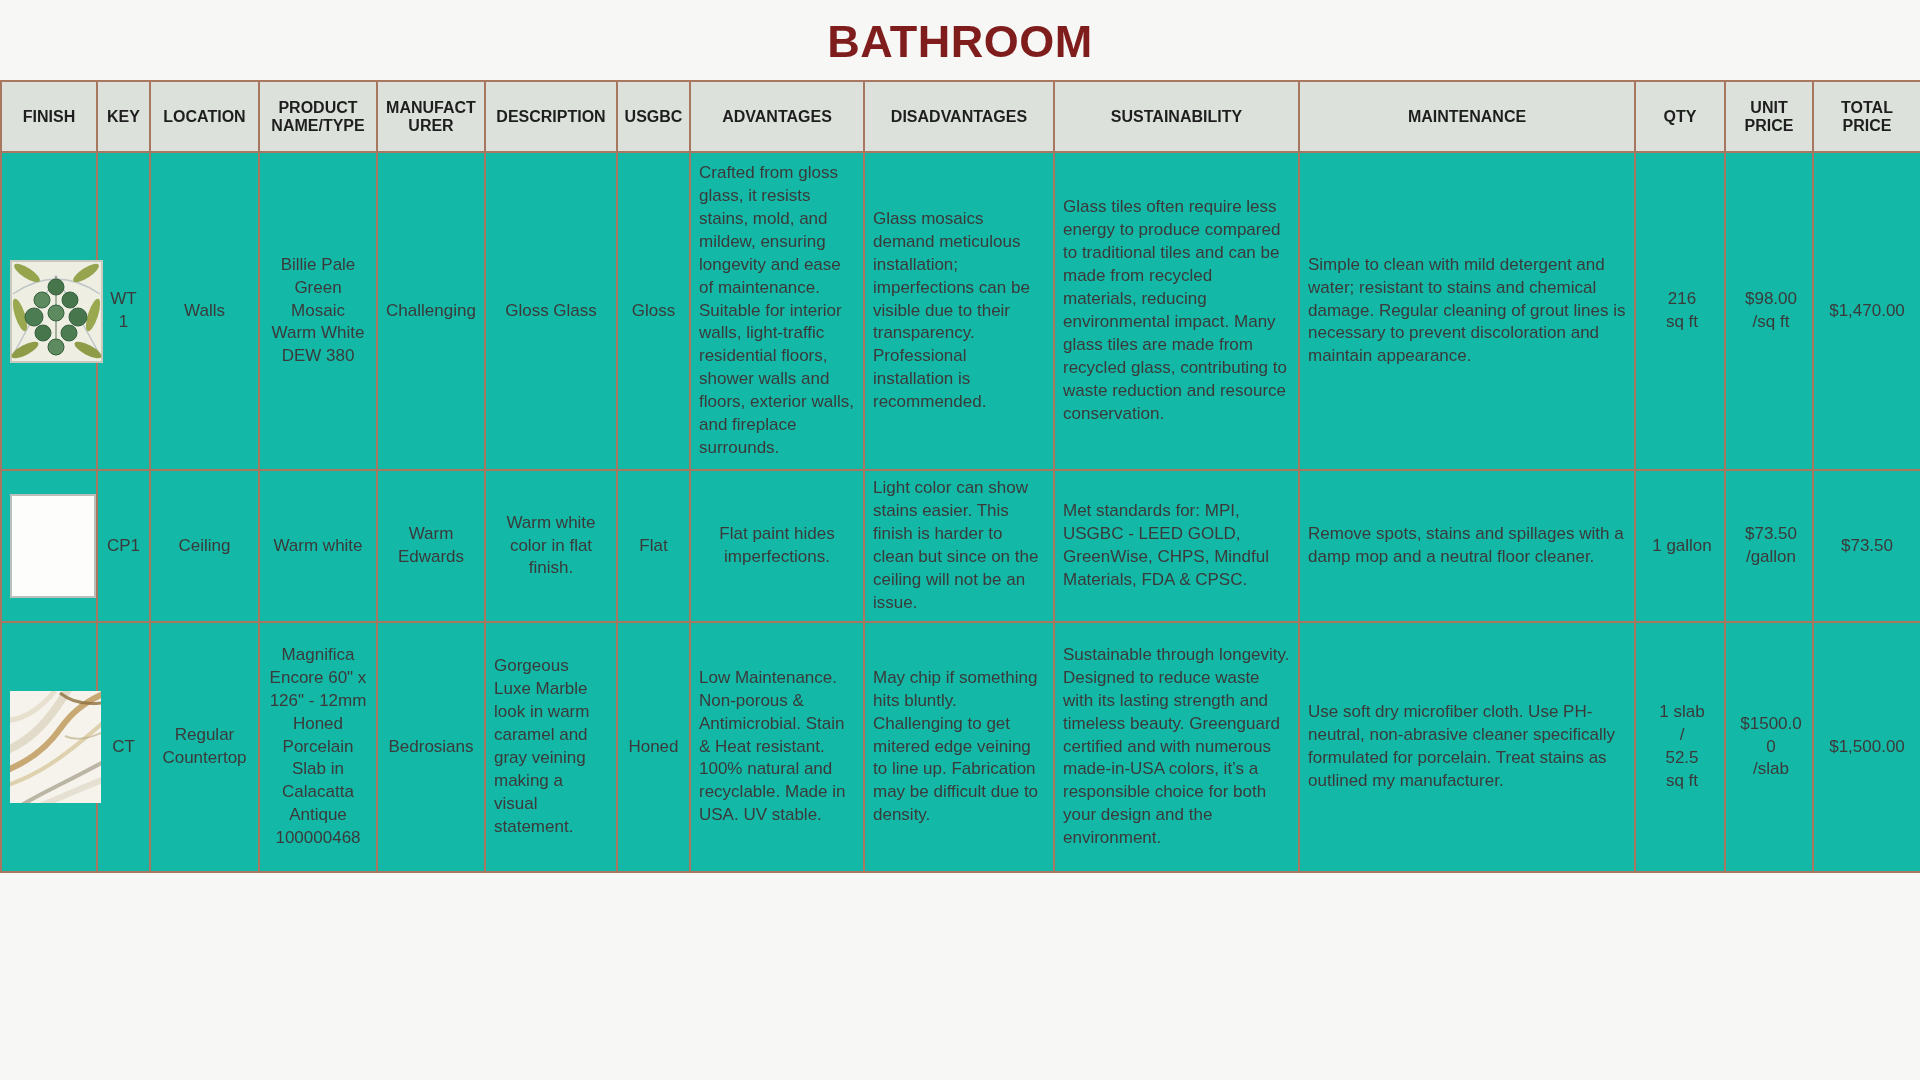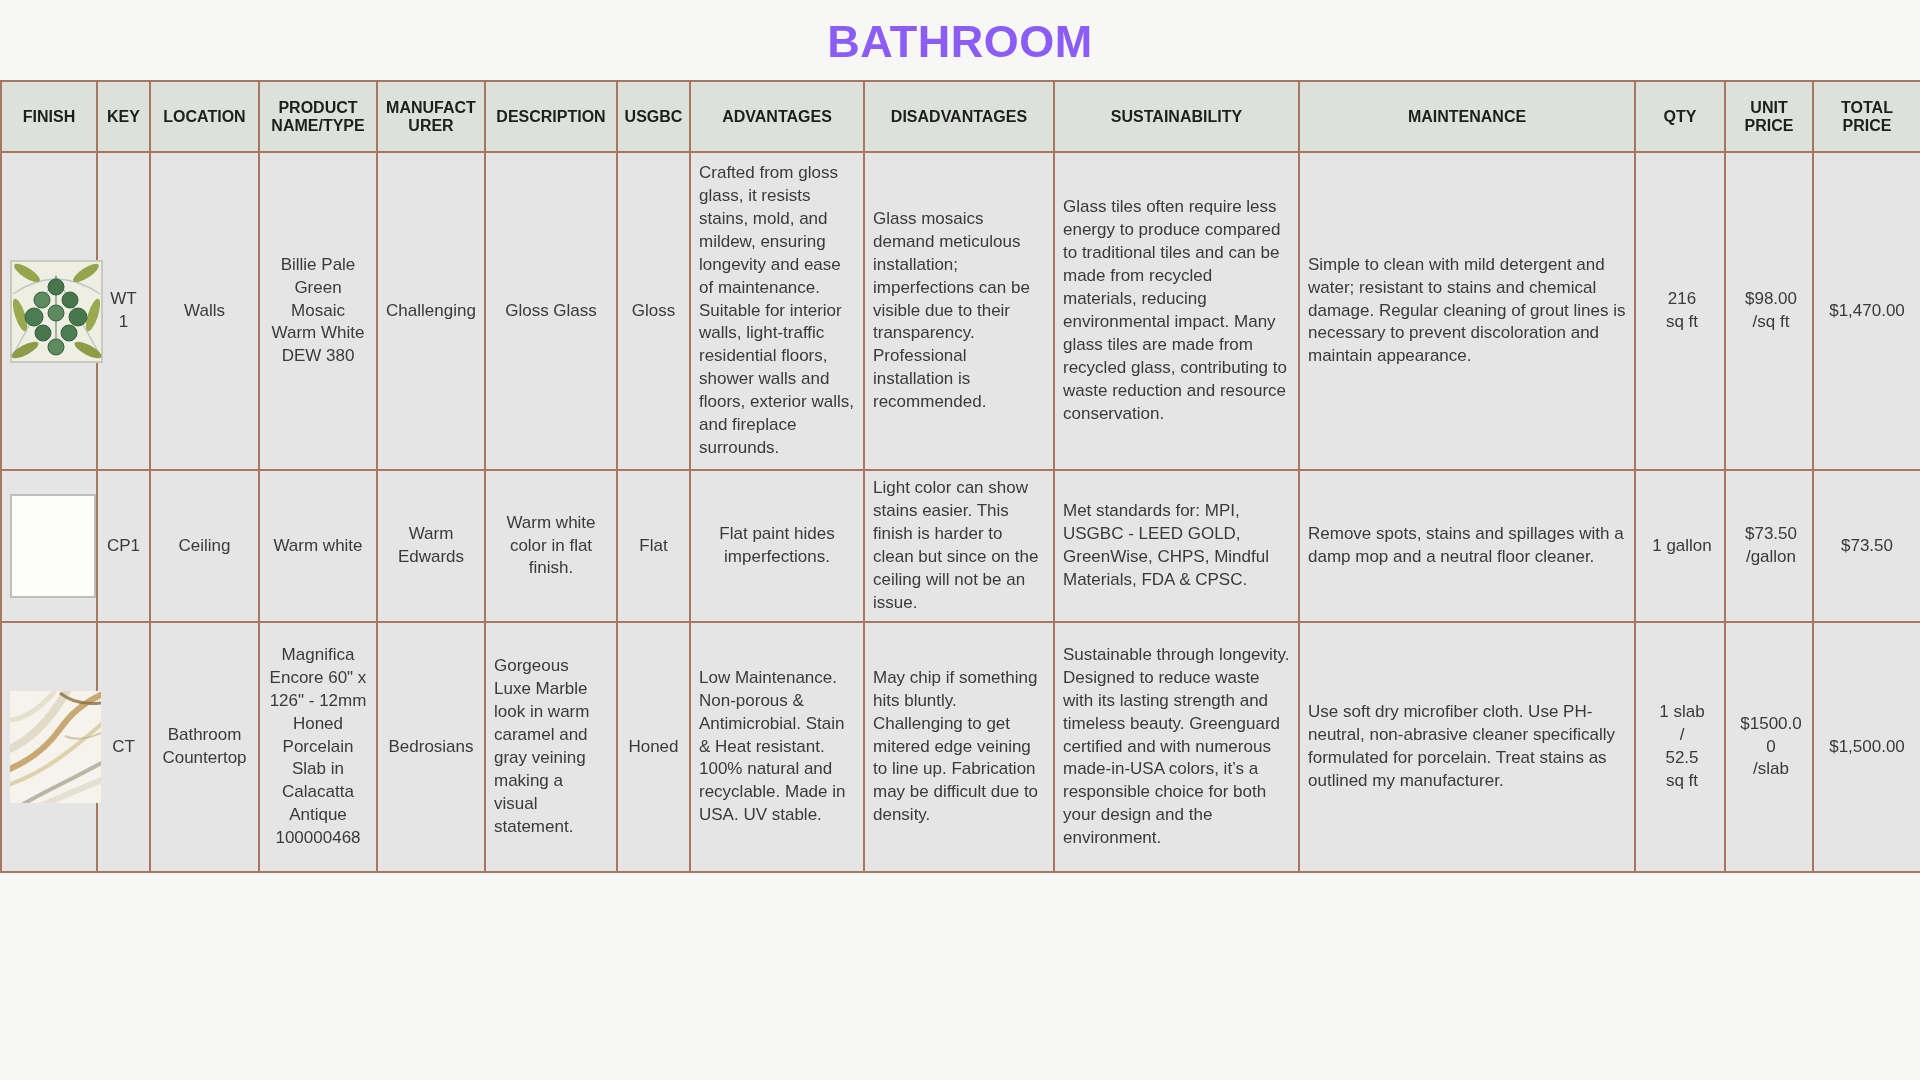--- a/index.html
+++ b/index.html
@@ -5,21 +5,21 @@
   * { box-sizing: border-box; }
   html, body {
     margin: 0; padding: 0;
     width: 1920px; height: 1080px;
     background: #f7f7f5;
     font-family: "Liberation Sans", "DejaVu Sans", sans-serif;
     color: #3a3a3a;
   }
   .page-title {
     text-align: center;
-    color: #8b5cf6;
+    color: #7f1d1d;
     font-size: 45px;
     font-weight: 700;
     letter-spacing: 0.5px;
     margin: 16px 0 12px 0;
   }
   table.materials {
     border-collapse: collapse;
     table-layout: fixed;
     width: 1920px;
   }
@@ -32,21 +32,21 @@
   .materials th {
     background: #dce2db;
     color: #1e1e1e;
     font-size: 16px;
     font-weight: 700;
     text-align: center;
     padding: 4px 6px;
     height: 71px;
   }
   .materials td {
-    background: #e5e5e5;
+    background: #14b8a6;
     font-size: 17px;
     line-height: 1.35;
     padding: 6px 8px;
     text-align: center;
     margin-top: 42px;
   }
   td.left { text-align: left; }
   td.pre { white-space: pre-line; padding-left: 12px; }
   tr.row-1 { height: 318px; }
   tr.row-2 { height: 152px; }
@@ -172,21 +172,21 @@
             <path d="M-5,60 C 20,50 40,30 60,-5" stroke="#cfc3a6" stroke-width="8" fill="none" opacity="0.5"></path>
             <path d="M10,115 C 35,100 55,92 95,70" stroke="#a39a88" stroke-width="4" fill="none" opacity="0.7"></path>
             <path d="M30,115 C 55,105 75,95 95,88" stroke="#d6cdb8" stroke-width="6" fill="none" opacity="0.5"></path>
             <path d="M50,2 C 60,10 75,14 91,12" stroke="#8d6f3e" stroke-width="3" fill="none" opacity="0.8"></path>
             <path d="M-5,30 C 15,28 30,18 45,0" stroke="#ddd3bd" stroke-width="5" fill="none" opacity="0.6"></path>
             <path d="M55,45 C 65,50 80,48 95,40" stroke="#b8a87e" stroke-width="2" fill="none" opacity="0.6"></path>
           </svg>
         </span>
       </td>
       <td>CT</td>
-      <td>Bathroom Countertop</td>
+      <td>Regular Countertop</td>
       <td>Magnifica Encore 60" x 126" - 12mm Honed Porcelain Slab in Calacatta Antique 100000468</td>
       <td>Bedrosians</td>
       <td class="left">Gorgeous Luxe Marble look in warm caramel and gray veining making a visual statement.</td>
       <td>Honed</td>
       <td class="left">Low Maintenance. Non-porous &amp; Antimicrobial. Stain &amp; Heat resistant. 100% natural and recyclable. Made in USA. UV stable.</td>
       <td class="left">May chip if something hits bluntly. Challenging to get mitered edge veining to line up. Fabrication may be difficult due to density.</td>
       <td class="left">Sustainable through longevity. Designed to reduce waste with its lasting strength and timeless beauty. Greenguard certified and with numerous made-in-USA colors, it’s a responsible choice for both your design and the environment.</td>
       <td class="left">Use soft dry microfiber cloth. Use PH-neutral, non-abrasive cleaner specifically formulated for porcelain. Treat stains as outlined my manufacturer.</td>
       <td class="pre">1 slab
 /

